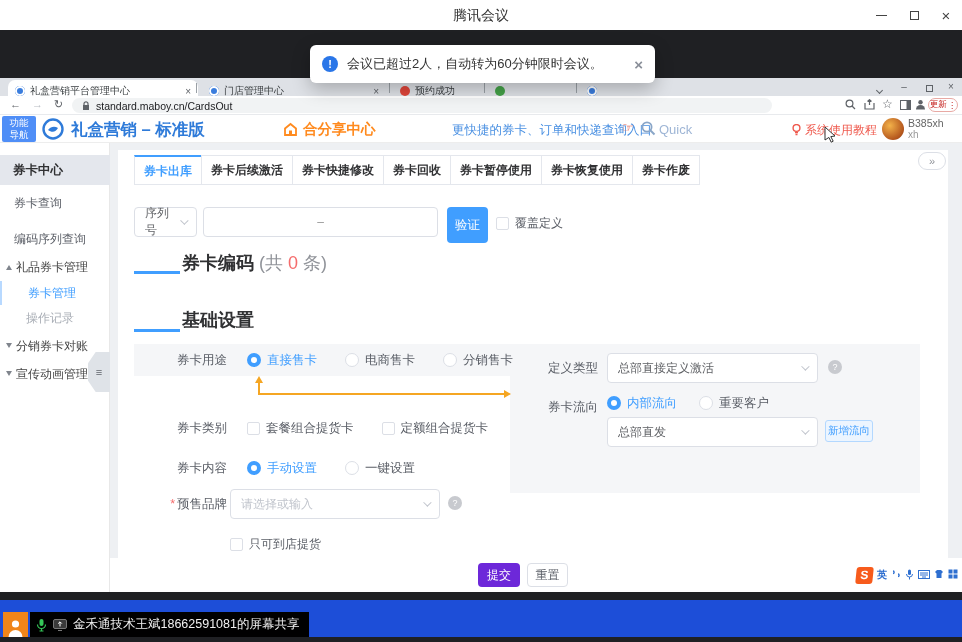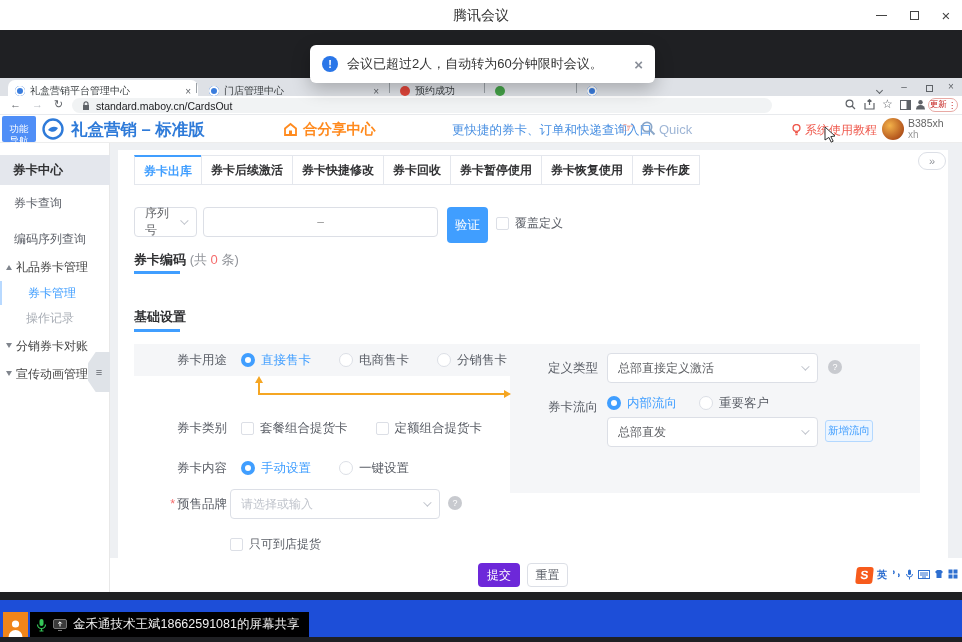--- a/index.html
+++ b/index.html
@@ -46,21 +46,21 @@
   .navico { position:absolute; top:2px; font-size:11px; color:#5f6368; cursor:pointer; }
   #urlpill { left:72px; top:2px; width:700px; height:15px; background:#f1f3f4; border-radius:8px; display:flex; align-items:center; padding:0 10px; }
   #url-text { font-size:10.5px; color:#202124; margin-left:6px; }
   .right-ico { position:absolute; top:2px; color:#5f6368; font-size:11px; cursor:pointer; }
   #update-pill { left:928px; top:2px; width:30px; height:14px; border:1px solid #e8a9a4; border-radius:7px; color:#c5221f;
                  font-size:8.5px; display:flex; align-items:center; justify-content:center; gap:1px; cursor:pointer; }
 
   
   #appheader { left:0; top:85px; width:962px; height:28px; background:#fff; border-bottom:1px solid #ededed; }
   #navbtn { left:2px; top:1px; width:34px; height:26px; background:#4f8ef7; color:#fff; font-size:9.5px; line-height:12px;
-            text-align:center; padding-top:7px; border-radius:2px; cursor:pointer; }
+            text-align:center; padding-top:1px; border-radius:2px; cursor:pointer; }
   #brand-logo { left:42px; top:3px; width:22px; height:22px; }
   #brand-title { left:71px; top:4px; font-size:16.5px; font-weight:bold; color:#2f7bd9; white-space:nowrap; }
   #share-center { left:283px; top:5px; display:flex; align-items:center; gap:5px; color:#ff8a1e; font-size:14.5px; font-weight:bold; cursor:pointer; }
   #quick-entry { left:452px; top:7px; font-size:12.5px; color:#4a90e2; cursor:pointer; white-space:nowrap; }
   #hand { left:622px; top:5px; font-size:13px; color:#e26a5a; }
   #quick-q { left:641px; top:6px; cursor:pointer; }
   #quick-word { left:659px; top:7px; font-size:13px; color:#9fb6d6; cursor:pointer; }
   #tutorial { left:792px; top:7px; display:flex; align-items:center; gap:4px; font-size:12px; color:#ef5a4e; cursor:pointer; }
   #avatar { left:882px; top:3px; width:22px; height:22px; border-radius:50%;
             background:radial-gradient(circle at 35% 35%, #f3b24a, #b4561d 70%, #7c3a12); cursor:pointer; }
@@ -106,28 +106,28 @@
   #serial-input { left:85px; top:57px; width:235px; height:30px; border:1px solid #dcdfe6; border-radius:4px; background:#fff;
                   display:flex; align-items:center; justify-content:center; font-size:12px; color:#999; cursor:text; }
   #verify-btn { left:329px; top:57px; width:41px; height:36px; background:#409eff; border:none; border-radius:4px;
                 color:#fff; font-size:12.5px; cursor:pointer; }
   .ckrow { position:absolute; display:flex; align-items:center; gap:6px; font-size:12px; color:#5a5e66; cursor:pointer; }
   .ckbox { width:13px; height:13px; border:1px solid #dcdfe6; border-radius:2px; background:#fff; flex:0 0 13px; }
   .radio { width:14px; height:14px; border:1px solid #dcdfe6; border-radius:50%; background:#fff; flex:0 0 14px; }
   .radio.on { border:4px solid #409eff; }
   .opt-on { color:#409eff; }
 
-  .sec-head { position:absolute; font-size:13px; font-weight:bold; color:#303133; }
+  .sec-head { position:absolute; font-size:18px; font-weight:bold; color:#303133;margin-left:48px; }
   .sec-head .cnt { font-weight:normal; color:#909399; }
   .sec-head .cnt .num { color:#f56c6c; }
   .sec-line { position:absolute; width:46px; height:3px; background:#409eff; }
 
   .graybg { position:absolute; background:#f5f6f8; }
   .formrow { position:absolute; display:flex; align-items:center; font-size:12.5px; color:#5a5e66; }
-  .flabel { width:93px; text-align:right; margin-right:14px; color:#5a5e66; white-space:nowrap; }
+  .flabel { width:93px; text-align:right; margin-right:20px; color:#5a5e66; white-space:nowrap; }
   .flabel .req { color:#f56c6c; margin-right:2px; }
   .opt { display:flex; align-items:center; gap:6px; margin-right:28px; cursor:pointer; white-space:nowrap; }
 
   .qmark { position:absolute; width:14px; height:14px; border-radius:50%; background:#c8cacf; color:#fff; font-size:9px;
            text-align:center; line-height:14px; }
 
   
   .ar { position:absolute; background:#f5a623; }
   .ar-up { position:absolute; width:0; height:0; border-left:4px solid transparent; border-right:4px solid transparent; border-bottom:7px solid #f5a623; }
   .ar-right { position:absolute; width:0; height:0; border-top:4px solid transparent; border-bottom:4px solid transparent; border-left:7px solid #f5a623; }

